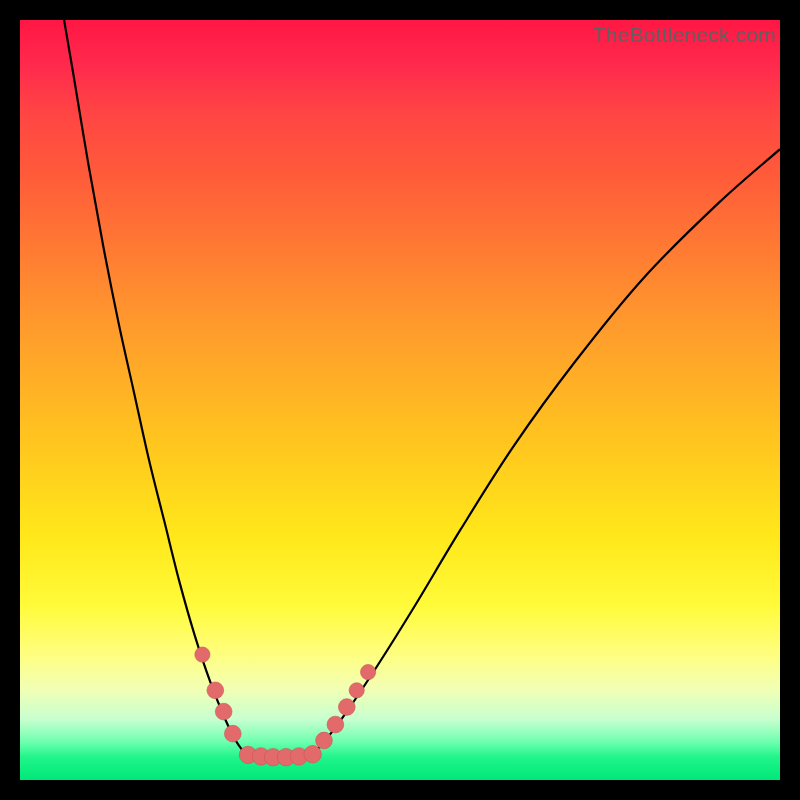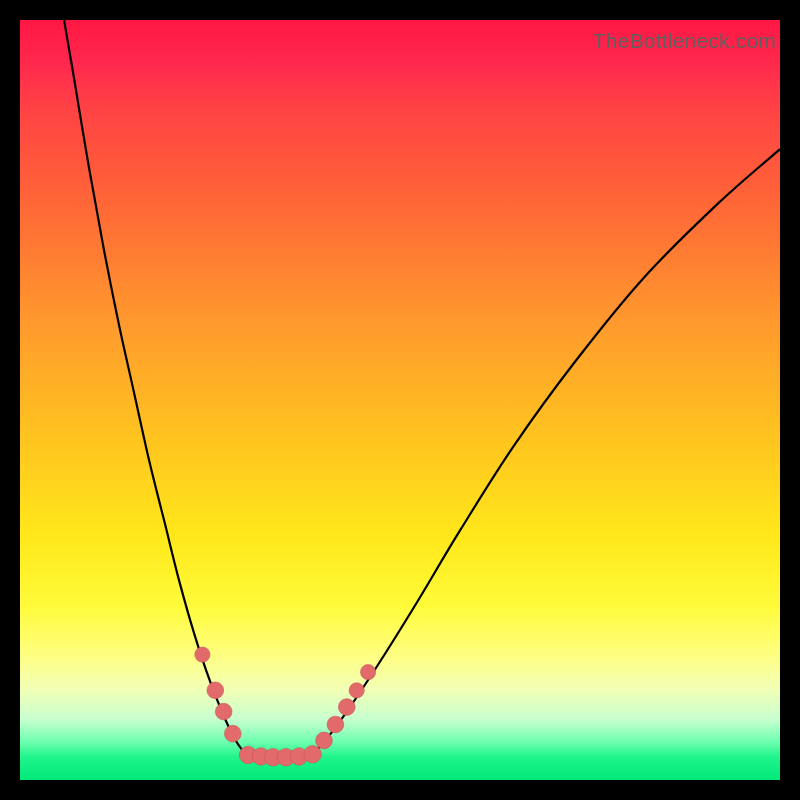--- a/index.html
+++ b/index.html
@@ -38,21 +38,21 @@
       #fffe7a 83%,
       #f2ffb4 88%,
       #c8ffd0 92%,
       #6dffb0 95%,
       #20f58a 97%,
       #00e878 100%
     );
   }
   .watermark {
     position: absolute;
-    top: 9px;
+    top: 3px;
     right: 4px;
     color: #606060;
     font-size: 21px;
     letter-spacing: 0.2px;
     user-select: none;
   }
   svg.plot {
     position: absolute;
     left: 0;
     top: 0;

